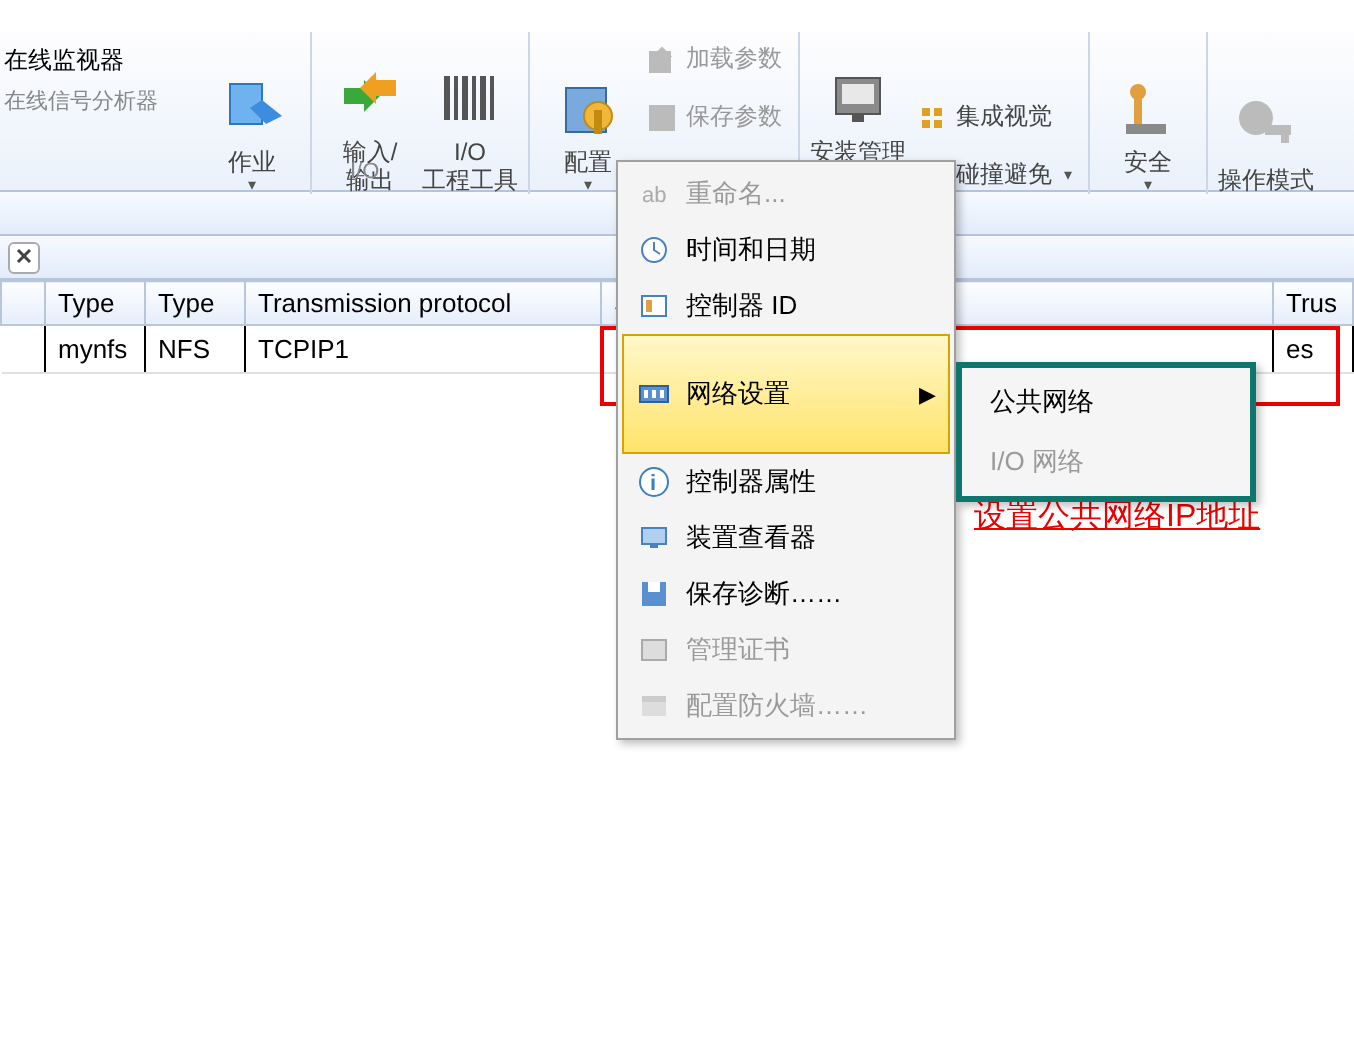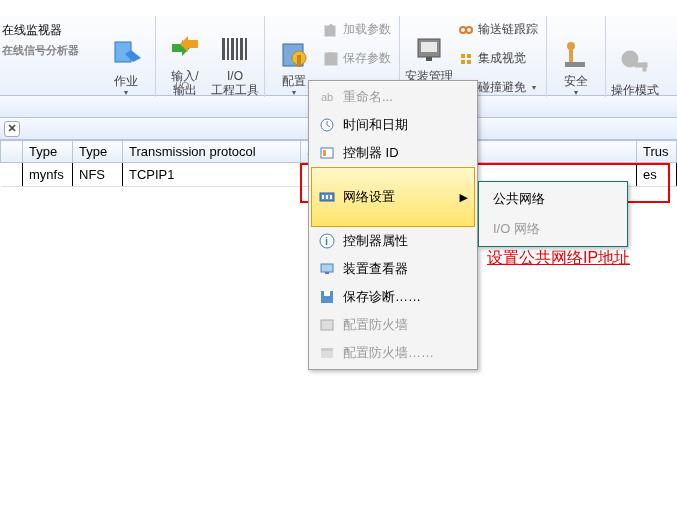--- a/index.html
+++ b/index.html
@@ -2,21 +2,21 @@
 <html><head>
   <meta charset="utf-8">
   <style>
     * { margin: 0; padding: 0; box-sizing: border-box; font-family: "Microsoft YaHei", SimSun, Arial, sans-serif; }
     body { background: #fff; overflow: hidden; width: 677px; height: 531px; font-size: 12px; }
 
     
     .ribbon { display: flex; align-items: flex-start; height: 80px; background: linear-gradient(#fdfdfe, #eaf1fb); border-bottom: 1px solid #b5c4da; position: relative; margin-top: 16px; }
     .left-pane { width: 97px; padding: 4px 2px; }
     .left-pane .title { font-size: 12px; padding: 2px 0; }
-    .left-pane .sub { font-size: 11px; color: #888; padding: 2px 0; font-weight: bold; }
+    .left-pane .sub { font-size: 11px; color: #888; padding: 2px 0; }
 
     .groups { display: flex; align-items: stretch; }
     .rgroup { display: flex; align-items: flex-end; padding: 0 4px; border-right: 1px solid #cbd6e6; }
     .rgroup:last-child { border-right: none; }
     .big-btn { display: flex; flex-direction: column; align-items: center; justify-content: flex-start; width: 50px; padding-top: 6px; cursor: default; }
     .big-btn .icon-slot { height: 34px; display:flex; align-items:center; justify-content:center; }
     .big-btn .lbl { text-align: center; line-height: 14px; margin-top: 2px; color: #444; }
     .big-btn .caret { font-size: 8px; color:#555; }
     .small-rows { display:flex; flex-direction:column; justify-content:flex-start; padding-top:4px; gap:10px; }
     .small-btn { display:flex; align-items:center; gap:4px; padding: 1px 4px; color:#444; cursor:default; }
@@ -45,21 +45,21 @@
     
     .ctx-menu { position: absolute; left: 308px; top: 80px; width: 170px; background: #f4f4f4; border: 1px solid #a0a0a0; box-shadow: 2px 2px 4px rgba(0,0,0,.25); padding: 2px; z-index: 10; }
     .ctx-item { display:flex; align-items:center; gap:8px; padding: 5px 6px; font-size: 13px; position: relative; }
     .ctx-icon { width:18px; height:18px; display:inline-flex; align-items:center; justify-content:flex-end; }
     .ctx-item.enabled { color:#000; }
     .ctx-item.dis { color:#9a9a9a; }
     .ctx-item.hover { background: linear-gradient(#fff7c9,#ffe46b); border:1px solid #d6a400; padding:20px 5px; }
     .ctx-item .arrow { position:absolute; right:6px; font-size:11px; }
 
     
-    .sub-menu { position: absolute; left: 478px; top: 181px; width: 150px; background: #f5f5f5; border: 1px solid #0f766e; box-shadow: 2px 2px 4px rgba(0,0,0,.25); padding: 2px; z-index: 11; }
+    .sub-menu { position: absolute; left: 478px; top: 181px; width: 150px; background: #f5f5f5; border: 3px solid #0f766e; box-shadow: 2px 2px 4px rgba(0,0,0,.25); padding: 2px; z-index: 11; }
     .sub-item { padding: 6px 12px; font-size: 13px; }
     .sub-item.dis { color:#9a9a9a; }
 
     
     .red-box { position:absolute; border: 2px solid #e00; pointer-events:none; }
     .red-text { position:absolute; color:#e00; font-size:16px; font-weight:500; }
   </style>
 </head>
 <body>
 
@@ -164,29 +164,20 @@
         <span class="icon-slot">
           <svg width="30" height="30">
               <rect x="4" y="4" width="22" height="18" fill="#8a8a8a" stroke="#555"></rect>
               <rect x="7" y="7" width="16" height="10" fill="#e8e8e8"></rect>
               <rect x="12" y="22" width="6" height="4" fill="#555"></rect>
             </svg>
         </span>
         <span class="lbl">安装管理器</span>
       </div>
       <div class="small-rows">
-        <div class="small-btn">
-          <span class="mini-icon">
-              <svg width="14" height="14">
-                <circle cx="4" cy="7" r="3" fill="none" stroke="#e07a2a" stroke-width="2"></circle>
-                <circle cx="10" cy="7" r="3" fill="none" stroke="#e07a2a" stroke-width="2"></circle>
-              </svg>
-            </span>
-          <span>输送链跟踪</span>
-        </div>
         <div class="small-btn">
           <span class="mini-icon">
               <svg width="14" height="14">
                 <rect x="2" y="2" width="4" height="4" fill="#e0a020"></rect>
                 <rect x="8" y="2" width="4" height="4" fill="#e0a020"></rect>
                 <rect x="2" y="8" width="4" height="4" fill="#e0a020"></rect>
                 <rect x="8" y="8" width="4" height="4" fill="#e0a020"></rect>
               </svg>
             </span>
           <span>集成视觉</span>
@@ -337,21 +328,21 @@
         </svg>
       </span>
     <span>保存诊断……</span>
   </div>
   <div class="ctx-item dis">
     <span class="ctx-icon">
         <svg width="16" height="16">
           <rect x="2" y="3" width="12" height="10" fill="#ddd" stroke="#aaa"></rect>
         </svg>
       </span>
-    <span>配置防火墙</span>
+    <span>管理证书</span>
   </div>
   <div class="ctx-item dis">
     <span class="ctx-icon">
         <svg width="16" height="16">
           <rect x="2" y="3" width="12" height="10" fill="#ddd"></rect>
           <rect x="2" y="3" width="12" height="3" fill="#ccc"></rect>
         </svg>
       </span>
     <span>配置防火墙……</span>
   </div>

